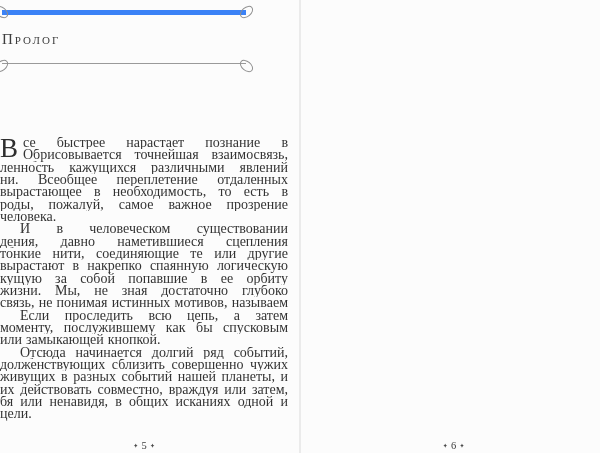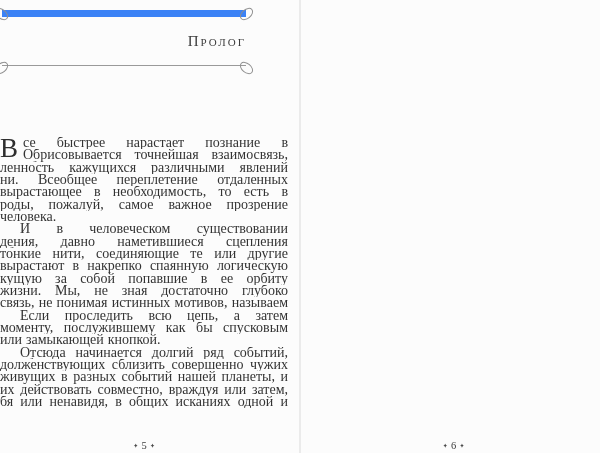--- a/index.html
+++ b/index.html
@@ -7,22 +7,22 @@
     position:relative;width:600px;height:453px;overflow:hidden;
     background:#fcfcfc;color:#333;
     font-family:"Liberation Serif","DejaVu Serif",serif;
   }
   .gutter{position:absolute;left:299px;top:0;width:2px;height:453px;background:#ebebeb;}
 
   
   .page-left{position:absolute;left:0;top:0;width:290px;height:453px;}
   .title-frame{
     position:absolute;top:10px;left:2px;width:244px;height:48px;
-    border-top:7px solid #3b82f6;border-bottom:1px solid #9a9a9a;
-    display:flex;align-items:center;justify-content:flex-end;
+    border-top:5px solid #3b82f6;border-bottom:1px solid #9a9a9a;
+    display:flex;align-items:center;justify-content:flex-start;
   }
   .chapter-title{
     font-variant:small-caps;font-size:15px;letter-spacing:2px;color:#3d3d3d;
   }
   .orn{
     position:absolute;width:13px;height:8px;border:1px solid #8f8f8f;border-radius:50%;
     background:transparent;
   }
   .o-tl{left:-8px;top:-8px;transform:rotate(40deg);}
   .o-tr{right:-8px;top:-8px;transform:rotate(-40deg);}
@@ -87,20 +87,21 @@
           <div class="line">жизни. Мы, не зная достаточно глубоко причинную</div>
           <div class="line">связь, не понимая истинных мотивов, называем это</div>
           <div class="line ind">Если проследить всю цепь, а затем распутать началь-</div>
           <div class="line">моменту, послужившему как бы спусковым крючком</div>
           <div class="line end">или замыкающей кнопкой.</div>
           <div class="line ind">Отсюда начинается долгий ряд событий, неизбежно</div>
           <div class="line">долженствующих сблизить совершенно чужих людей,</div>
           <div class="line">живущих в разных событий нашей планеты, и заставить</div>
           <div class="line">их действовать совместно, враждуя или затем, лю-</div>
           <div class="line">бя или ненавидя, в общих исканиях одной и той же</div>
+          <div class="line end">цели.</div>
         </div>
     </div>
 
     <div class="footer fl">
       <span class="pg-orn">✦</span>
       <span>5</span>
       <span class="pg-orn">✦</span>
     </div>
   </div>
 

